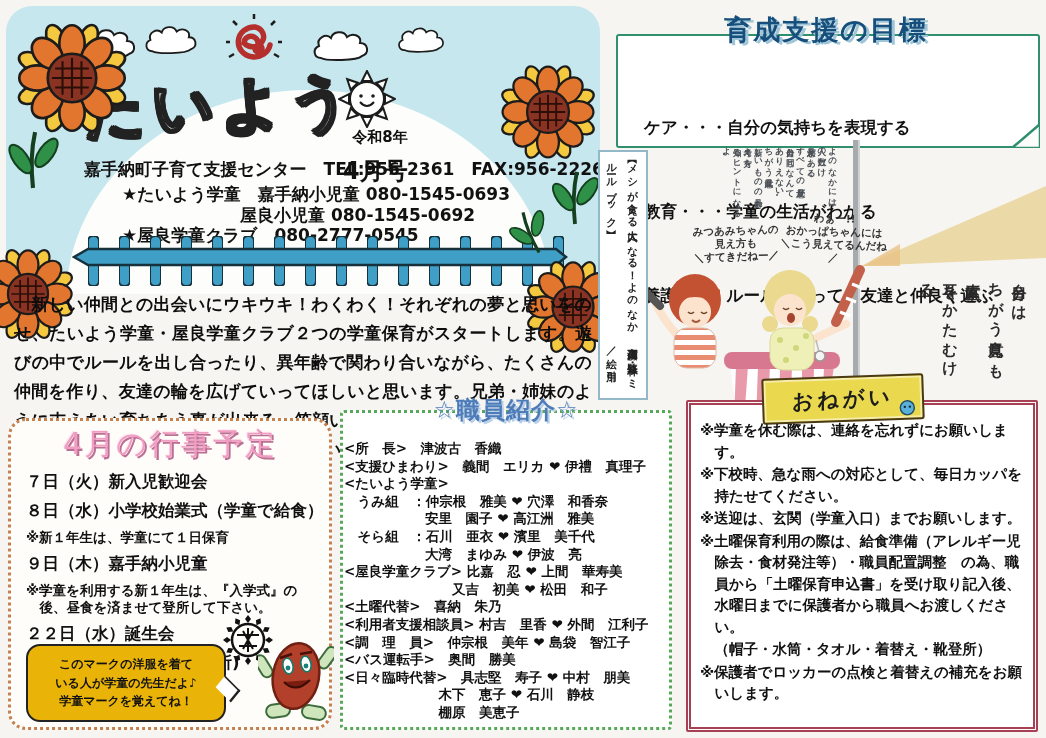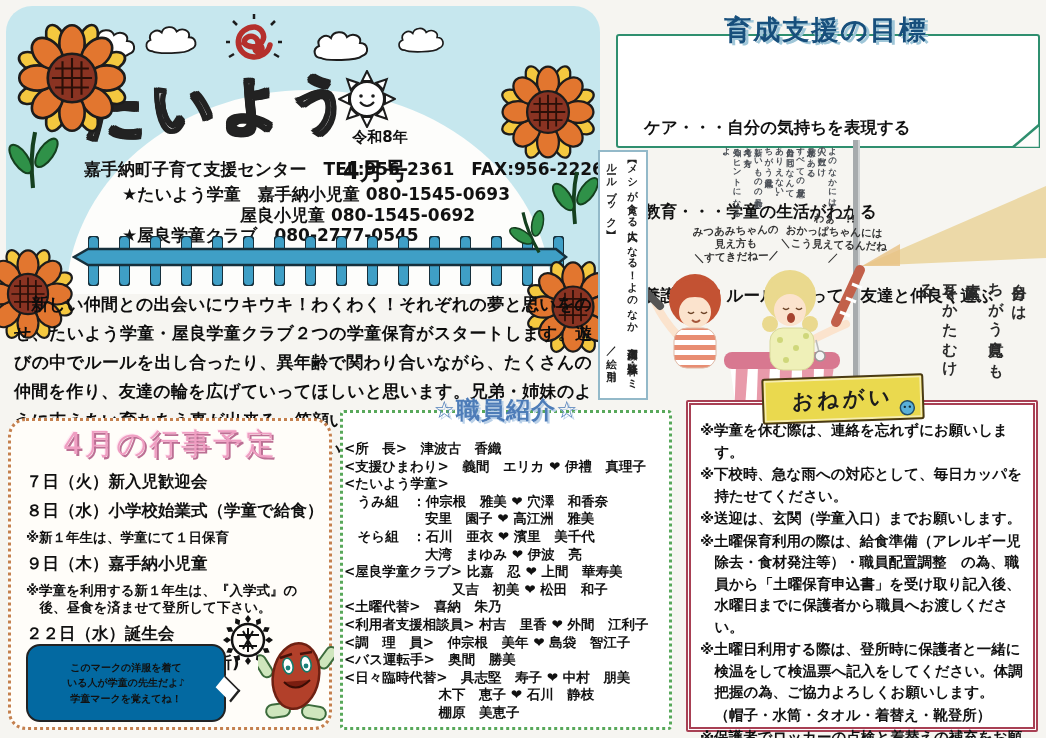--- a/index.html
+++ b/index.html
@@ -39,22 +39,22 @@
     font-weight:700;line-height:23px;color:#2a2a2a;letter-spacing:2px;}
   
   .intro{left:14px;top:290px;width:578px;font-size:17px;font-weight:700;line-height:29px;color:#0d0d0d;text-align:justify;}
   
   .sch-box{left:8px;top:418px;width:324px;height:312px;background:#fffdf9;border:3px dotted #c4804e;border-radius:18px;box-sizing:border-box;}
   .sch-title{left:8px;top:424px;width:324px;text-align:center;font-size:30px;font-weight:400;color:#ef9ec2;
     letter-spacing:2px;text-shadow:2px 2px 0 #bc6f94,-1px -1px 0 #ffe9f2;}
   .sch-list{left:26px;top:464px;width:296px;color:#111;}
   .sch-day{font-size:16.5px;font-weight:700;margin:7px 0;white-space:pre;}
   .sch-note{font-size:13.5px;font-weight:700;margin:1px 0 3px;padding-left:1em;text-indent:-1em;line-height:17px;}
-  .sch-bubble{left:26px;top:644px;width:196px;height:74px;background:#0369a1;border:2.5px solid #222;border-radius:14px;
-    display:flex;align-items:center;justify-content:center;text-align:center;font-size:10px;font-weight:700;
+  .sch-bubble{left:26px;top:644px;width:196px;height:74px;background:#eab308;border:2.5px solid #222;border-radius:14px;
+    display:flex;align-items:center;justify-content:center;text-align:center;font-size:12px;font-weight:700;
     line-height:1.55;white-space:pre-line;color:#111;}
   .sch-bubble::after{content:"";position:absolute;right:-13px;top:34px;width:16px;height:16px;background:#fff;
     border-right:2.5px solid #222;border-top:2.5px solid #222;transform:skewY(20deg) rotate(32deg);}
   
   .staff-box{left:340px;top:410px;width:332px;height:320px;background:#fff;border:3px dotted #58a85a;border-radius:4px;box-sizing:border-box;}
   .staff-title{left:340px;top:394px;width:332px;text-align:center;font-size:24px;font-weight:700;color:#4d7cb8;
     letter-spacing:1px;text-shadow:2px 2px 0 #b9d0e8;}
   .staff-list{left:344px;top:440px;width:316px;color:#111;}
   .staff-line{font-size:13.5px;font-weight:700;line-height:17.6px;white-space:pre;}
   
@@ -453,18 +453,17 @@
       <circle cx="9" cy="8" r="7" fill="#5ab0d8" stroke="#23506a" stroke-width="1.5"></circle>
       <circle cx="6.5" cy="7" r="1.2" fill="#102a38"></circle>
         <circle cx="11.5" cy="7" r="1.2" fill="#102a38"></circle>
     </svg>
   </div>
   <div class="abs req-list">
     <div class="req-item">※学童を休む際は、連絡を忘れずにお願いします。</div>
     <div class="req-item">※下校時、急な雨への対応として、毎日カッパを持たせてください。</div>
     <div class="req-item">※送迎は、玄関（学童入口）までお願いします。</div>
     <div class="req-item">※土曜保育利用の際は、給食準備（アレルギー児除去・食材発注等）・職員配置調整　の為、職員から「土曜保育申込書」を受け取り記入後、水曜日までに保護者から職員へお渡しください。</div>
-    <div class="req-item">※土曜日利用する際は、登所時に保護者と一緒に検温をして検温票へ記入をしてください。体調把握の為、ご協力よろしくお願いします。</div>
     <div class="req-item req-sub">（帽子・水筒・タオル・着替え・靴登所）</div>
     <div class="req-item">※保護者でロッカーの点検と着替えの補充をお願いします。</div>
   </div>
 
 </div>
 
 </body></html>

